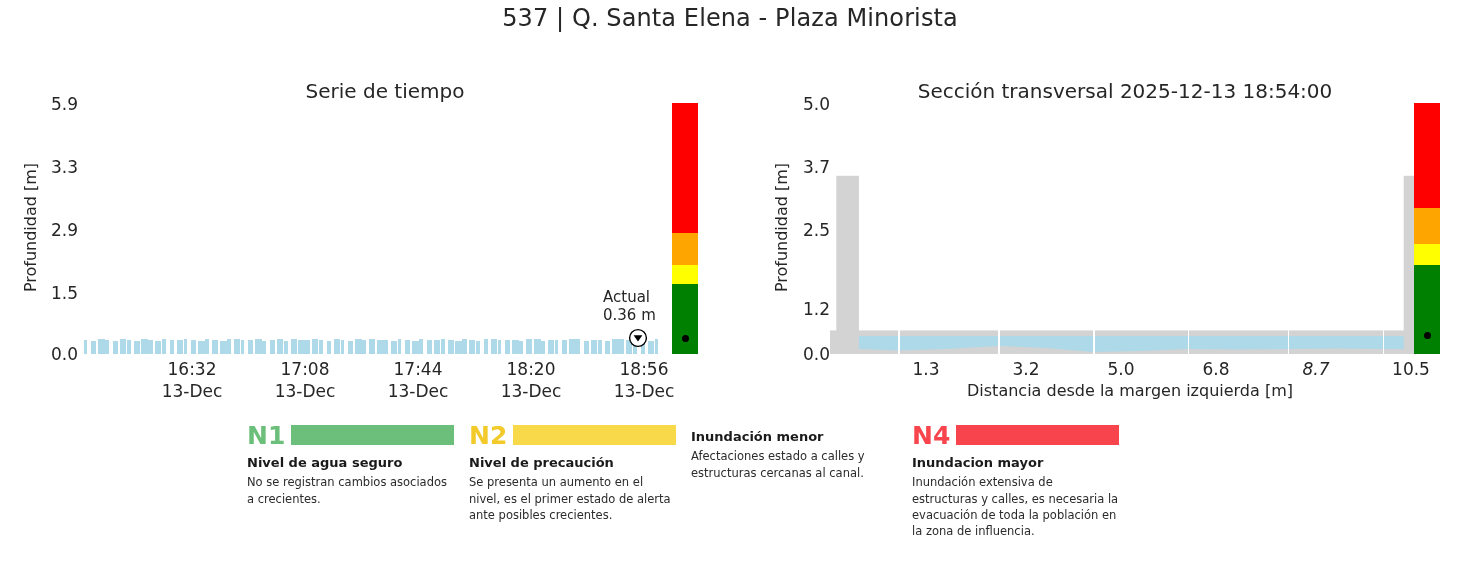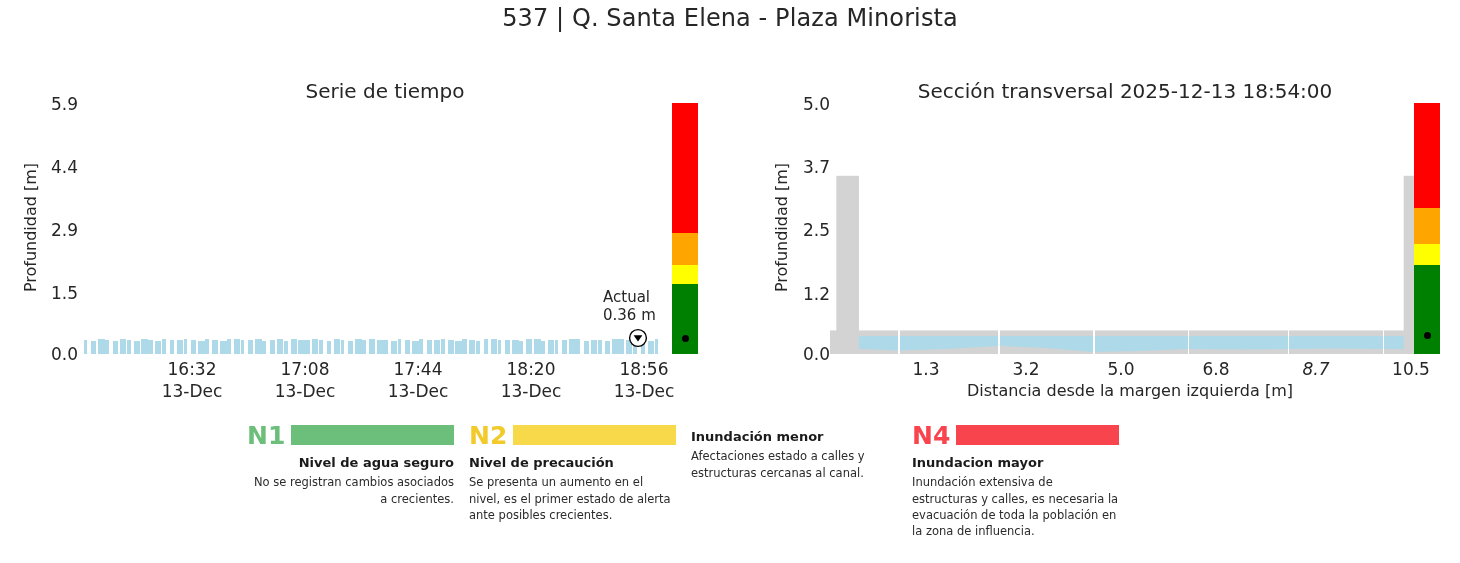--- a/index.html
+++ b/index.html
@@ -143,21 +143,21 @@
 
   <div class="main-title">537 | Q. Santa Elena - Plaza Minorista</div>
 
   <div class="panel" style="left:0; top:0; width:730px; height:410px;">
 
     <div class="panel-title" style="left:145px; top:79px; width:480px;">Serie de tiempo</div>
 
     <div class="axis-label-y" style="left:-50px; top:218px; width:160px; text-align:center; transform:rotate(-90deg);">Profundidad [m]</div>
 
     <div class="ytick" style="left:16px; top:94px; width:62px;">5.9</div>
-    <div class="ytick" style="left:16px; top:157px; width:62px;">4.4</div>
+    <div class="ytick" style="left:16px; top:157px; width:62px;">3.3</div>
     <div class="ytick" style="left:16px; top:220px; width:62px;">2.9</div>
     <div class="ytick" style="left:16px; top:283px; width:62px;">1.5</div>
     <div class="ytick" style="left:16px; top:344px; width:62px;">0.0</div>
 
     <div class="plot-area" id="ts-plot" style="left:84px; top:103px; width:578px; height:251px;">
         <div class="ts-bar" style="left: 0px; width: 3.21111px; height: 14.039px; background: rgb(174, 217, 232);"></div>
         <div class="ts-bar" style="left: 7.1358px; width: 4.79684px; height: 12.7627px; background: rgb(174, 217, 232);"></div>
         <div class="ts-bar" style="left: 14.2716px; width: 6.38258px; height: 15.3153px; background: rgb(174, 217, 232);"></div>
         <div class="ts-bar" style="left: 21.4074px; width: 3.60754px; height: 14.4644px; background: rgb(174, 217, 232);"></div>
         <div class="ts-bar" style="left: 28.5432px; width: 5.19328px; height: 12.7627px; background: rgb(174, 217, 232);"></div>
@@ -282,21 +282,21 @@
 
   <div class="panel" style="left:730px; top:0; width:730px; height:410px;">
 
     <div class="panel-title" style="left:75px; top:79px; width:640px;">Sección transversal 2025-12-13 18:54:00</div>
 
     <div class="axis-label-y" style="left:-29px; top:218px; width:160px; text-align:center; transform:rotate(-90deg);">Profundidad [m]</div>
 
     <div class="ytick" style="left:38px; top:94px; width:62px;">5.0</div>
     <div class="ytick" style="left:38px; top:157px; width:62px;">3.7</div>
     <div class="ytick" style="left:38px; top:220px; width:62px;">2.5</div>
-    <div class="ytick" style="left:38px; top:284px; width:62px;">1.2</div>
+    <div class="ytick" style="left:38px; top:299px; width:62px;">1.2</div>
     <div class="ytick" style="left:38px; top:344px; width:62px;">0.0</div>
 
     <div class="plot-area" id="xs-plot" style="left:100px; top:103px; width:600px; height:251px;">
         <svg width="600" height="251" style="position: absolute; left: 0px; top: 0px;">
           <rect x="0" y="227.406" width="600" height="23.593999999999994" fill="#d3d3d3"></rect>
           <rect x="6.315789473684211" y="72.79000000000002" width="22.631578947368425" height="178.20999999999998" fill="#d3d3d3"></rect>
           <rect x="573.6842105263157" y="72.79000000000002" width="20" height="178.20999999999998" fill="#d3d3d3"></rect>
           <polygon points="28.9,232.9 573.7,232.9 573.7,246.0 552.6,246.0 505.3,245.5 457.9,246.0 405.3,246.5 357.9,246.0 310.5,248.0 263.2,249.0 215.8,245.0 168.4,243.0 115.8,246.0 68.4,247.5 28.9,246.0" fill="#aed9e8"></polygon>
         </svg>
         <div class="xs-grid" style="left: 68.4211px; top: 227.406px; height: 23.594px;"></div>
@@ -320,21 +320,21 @@
     <div class="xtick" style="left:351px; top:359px; width:80px;">5.0</div>
     <div class="xtick" style="left:446px; top:359px; width:80px;">6.8</div>
     <div class="xtick" style="left:546px; top:359px; width:80px;font-style:italic;">8.7</div>
     <div class="xtick" style="left:641px; top:359px; width:80px;">10.5</div>
 
     <div class="axis-label-x" style="left:100px; top:381px; width:600px;">Distancia desde la margen izquierda [m]</div>
   </div>
 
   <div class="legend" style="left:247px; top:422px; width:880px; height:130px;">
 
-    <div class="legend-col" style="left:0px; width:207px;text-align:right;">
+    <div class="legend-col" style="left:0px; width:207px;">
       <div class="legend-head">
         <span class="legend-code" style="color: rgb(108, 191, 123);">N1</span>
         <span class="legend-swatch" style="background: rgb(108, 191, 123);"></span>
       </div>
       <div class="legend-title">Nivel de agua seguro</div>
       <div class="legend-desc">No se registran cambios asociados a crecientes.</div>
     </div>
 
     <div class="legend-col" style="left:222px; width:207px;">
       <div class="legend-head">

